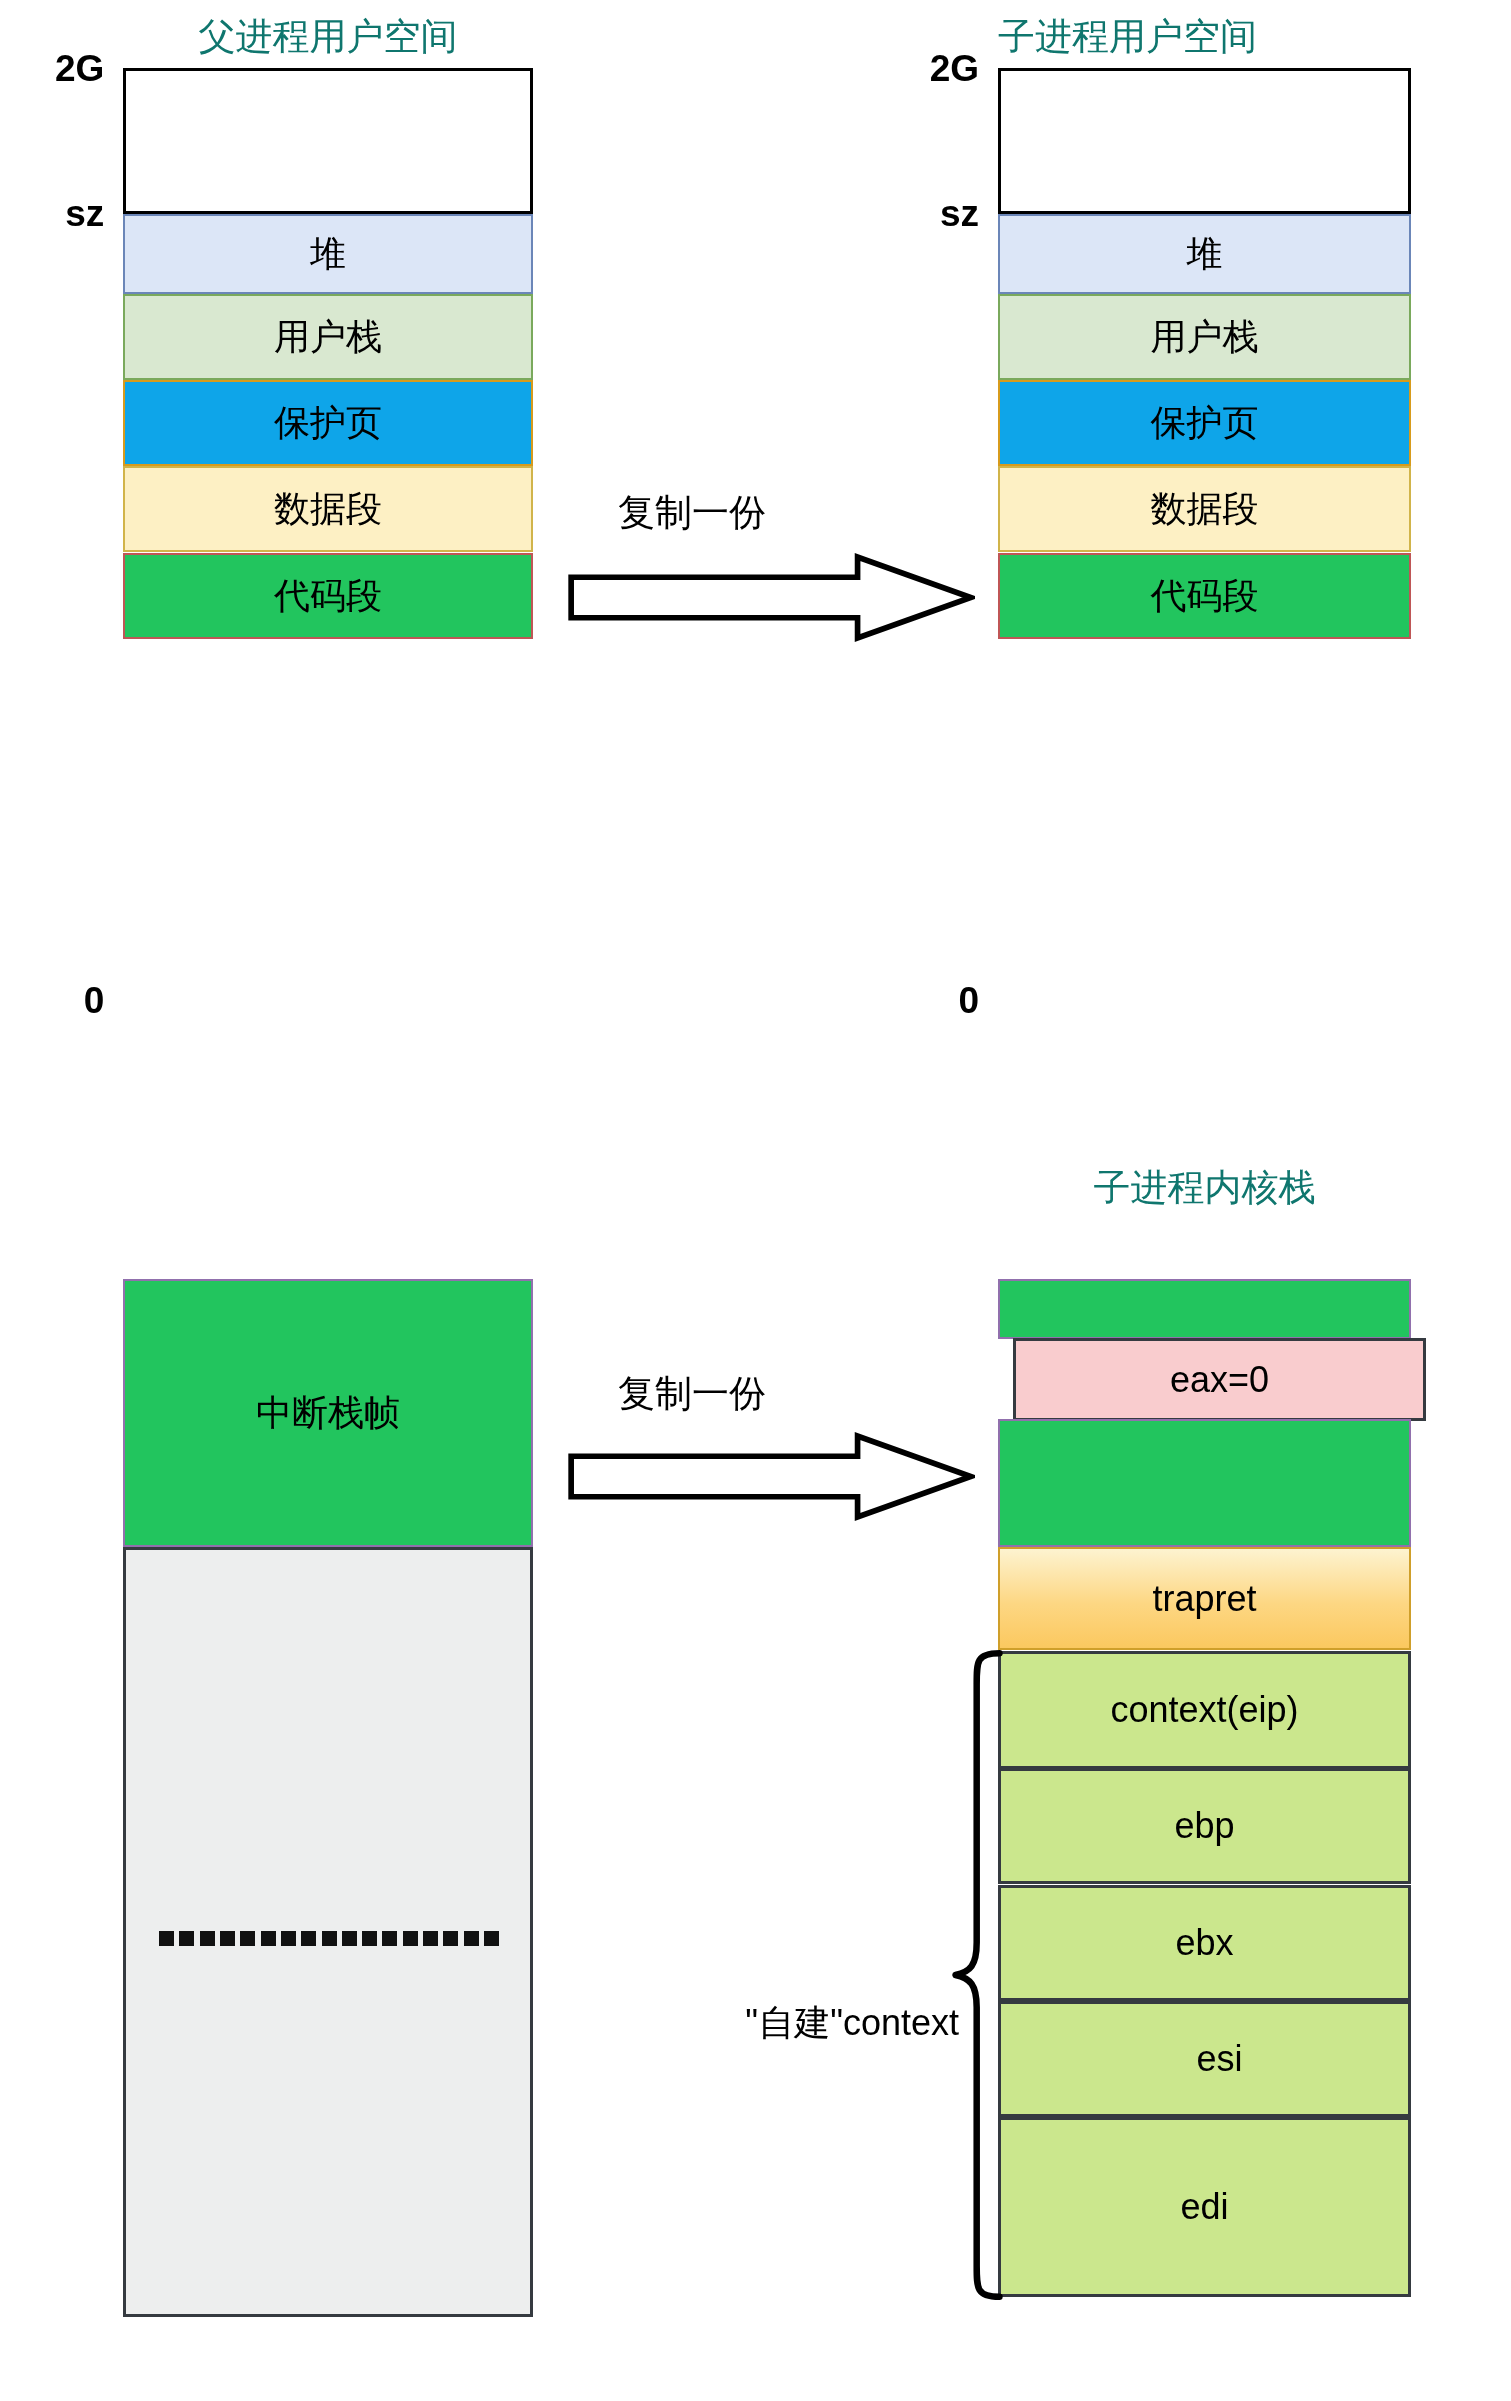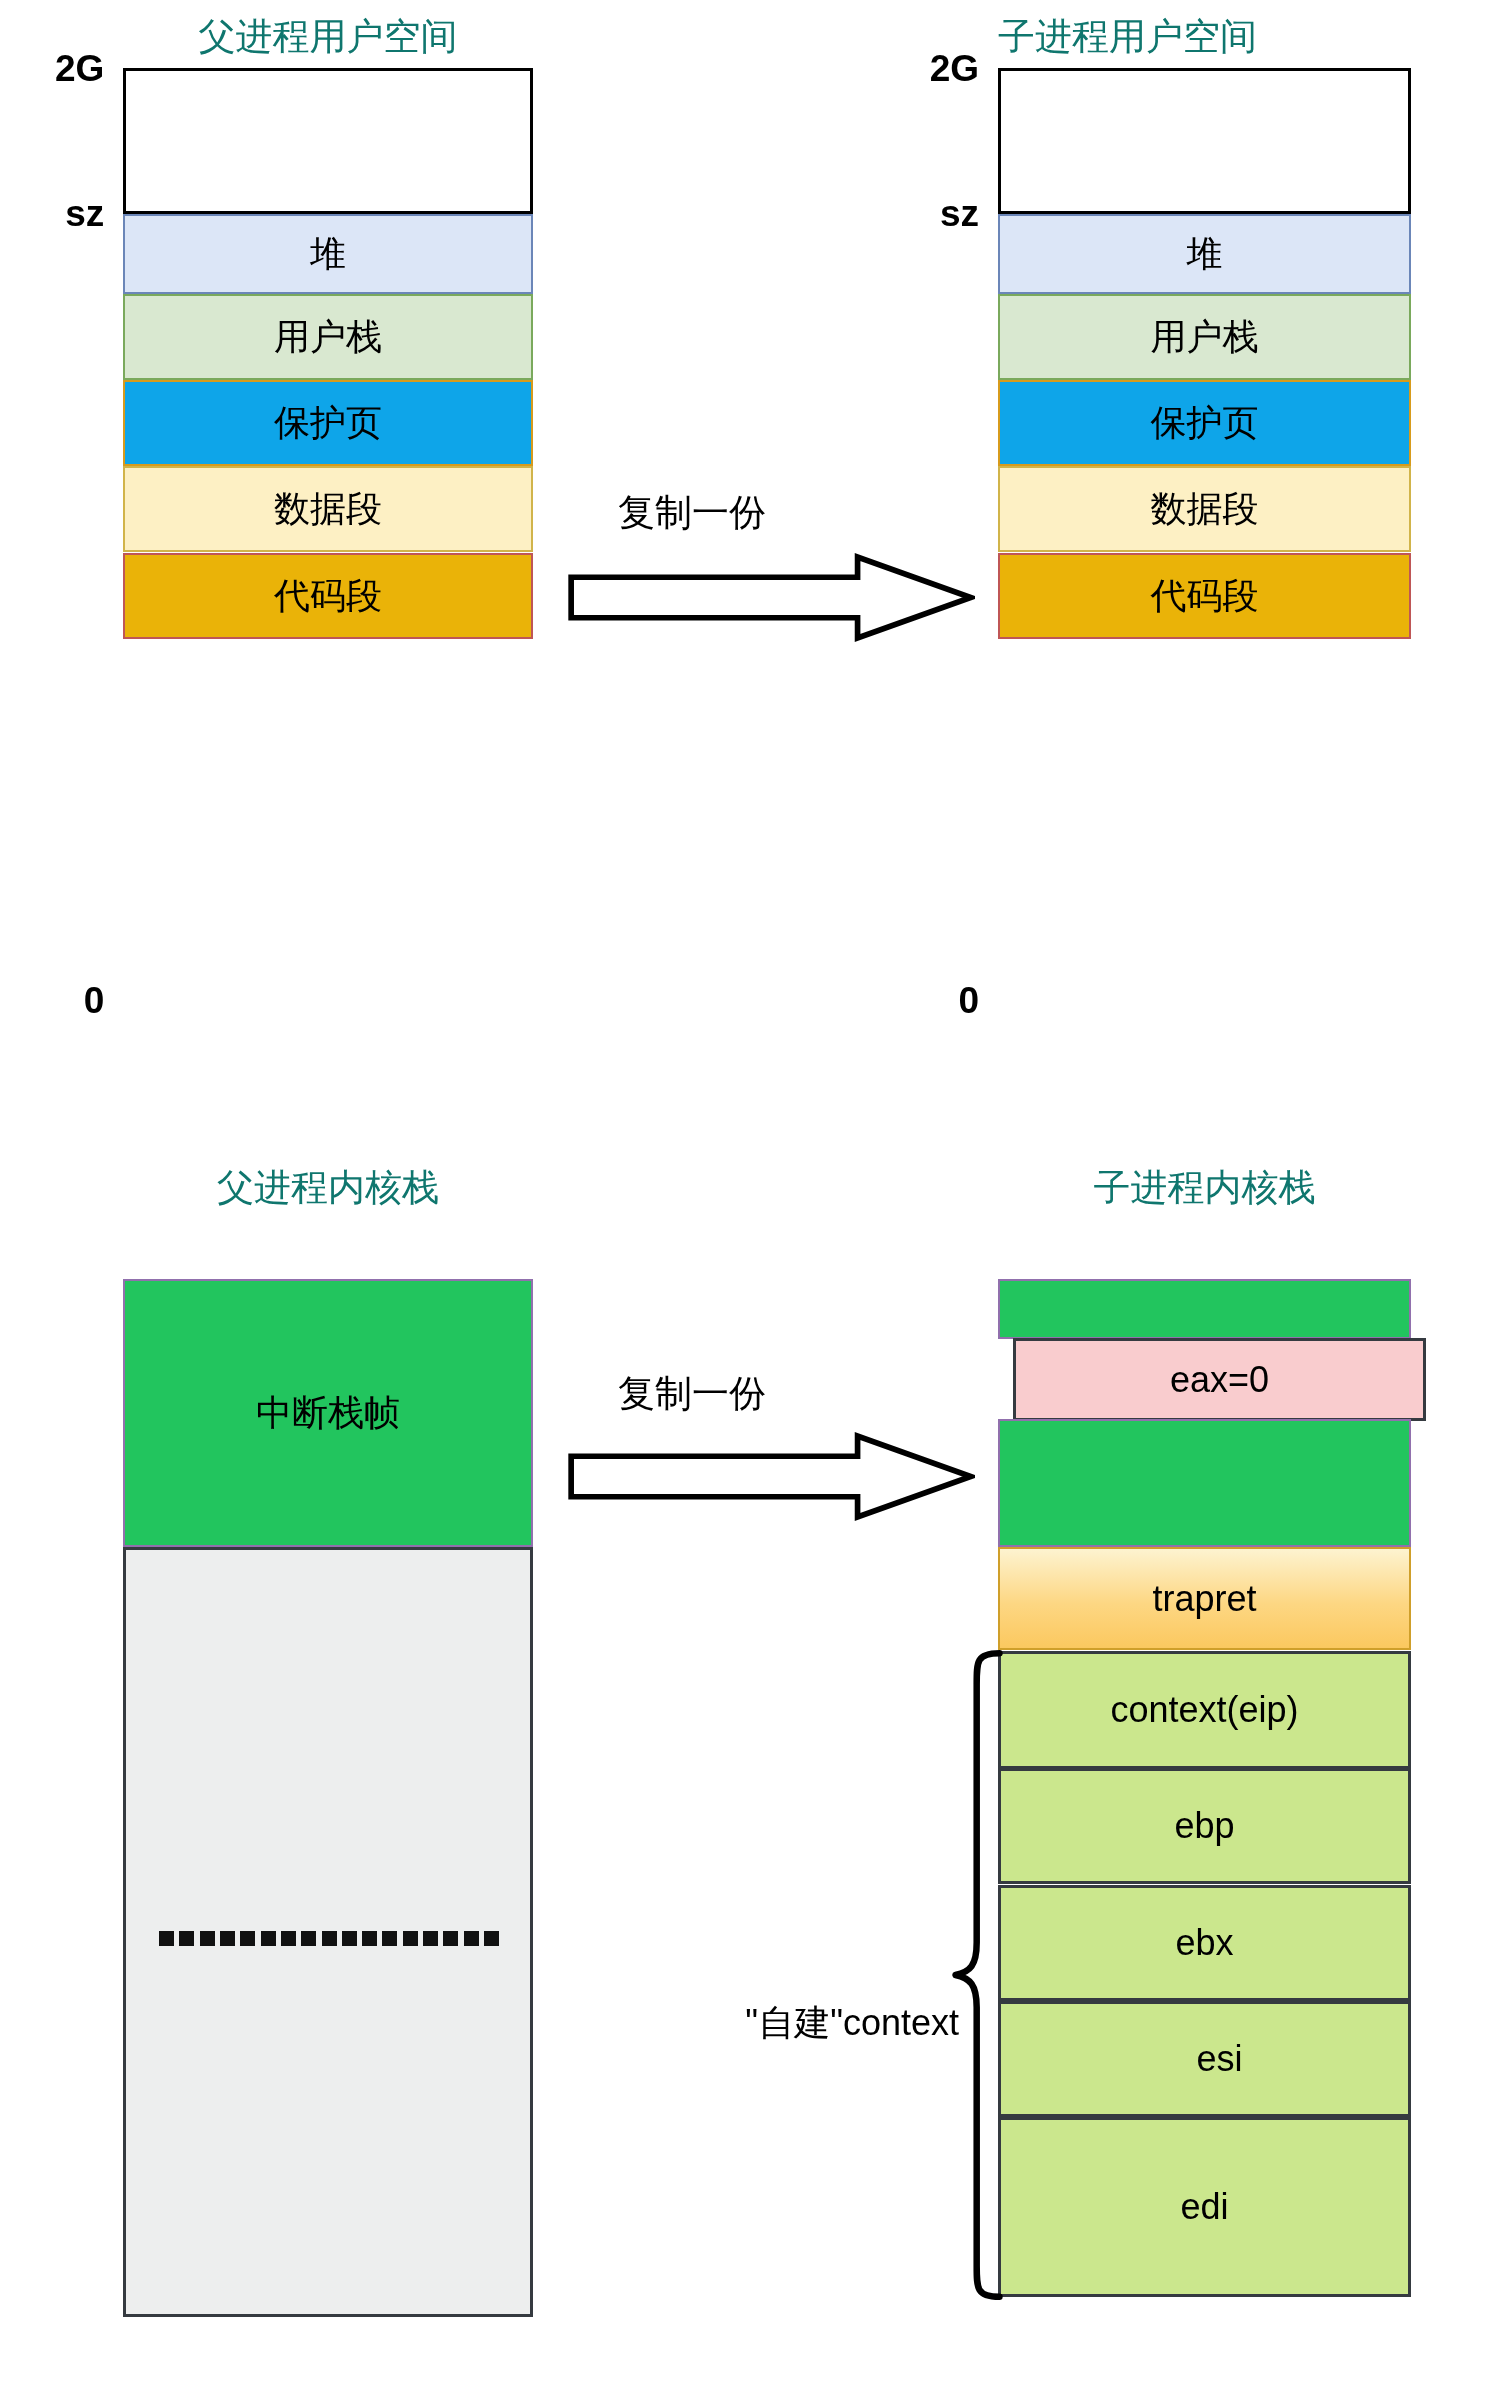--- a/index.html
+++ b/index.html
@@ -17,21 +17,21 @@
   .memblk{position:absolute;box-sizing:border-box;display:flex;align-items:center;
           justify-content:center;font-size:36px;color:#000;}
   .memblk span{pointer-events:none;}
 
   
   .blk-empty{background:#ffffff;border:3.3px solid #000000;}
   .blk-heap{background:#dce6f7;border:2.4px solid #6b86b8;}
   .blk-ustack{background:#d9e8d0;border:2.4px solid #7aa95c;}
   .blk-guard{background:#0ea5e9;border:2.4px solid #d79b1c;}
   .blk-data{background:#fdf0c4;border:2.4px solid #d1b44a;}
-  .blk-text{background:#eab308;border:2.4px solid #bf5656;}
+  .blk-text{background:#22c55e;border:2.4px solid #bf5656;}
 
   
   .blk-purple{background:#22c55e;border:2.4px solid #9170ad;}
   .blk-gray{background:#edeeee;border:3.3px solid #353a40;}
   .blk-eax{background:#f9ccce;border:3.3px solid #353a40;margin-left:15px;}
   .blk-trapret{background:linear-gradient(180deg,#fdf3d0 0%,#fdd783 55%,#fbc85f 100%);
                border:2.4px solid #cf9f2a;}
   .blk-green{background:#cbe78d;border:3.3px solid #353a40;}
 
   
@@ -106,21 +106,20 @@
     </div>
   </div>
 
   <div class="arrowlbl" style="left:618px;top:494px;">复制一份</div>
   <div class="arrow" style="left:567px;top:553px;">
     <svg width="408" height="89" viewBox="0 0 502 110">
       <polygon points="4,30 358,30 358,5 498,55 358,105 358,80 4,80" fill="#ffffff" stroke="#000000" stroke-width="7" stroke-linejoin="miter"></polygon>
     </svg>
   </div>
 
-  <div class="ttl" style="left:123px;top:1169px;width:410px;text-align:center;">父进程内核栈</div>
 
   <div class="memcol">
     <div class="memblk blk-purple abs" style="left:123px;top:1279px;width:410px;height:268px;">
       <span>中断栈帧</span>
     </div>
     <div class="memblk blk-gray abs" style="left:123px;top:1547px;width:410px;height:770px;">
       <span></span>
     </div>
   </div>
 

